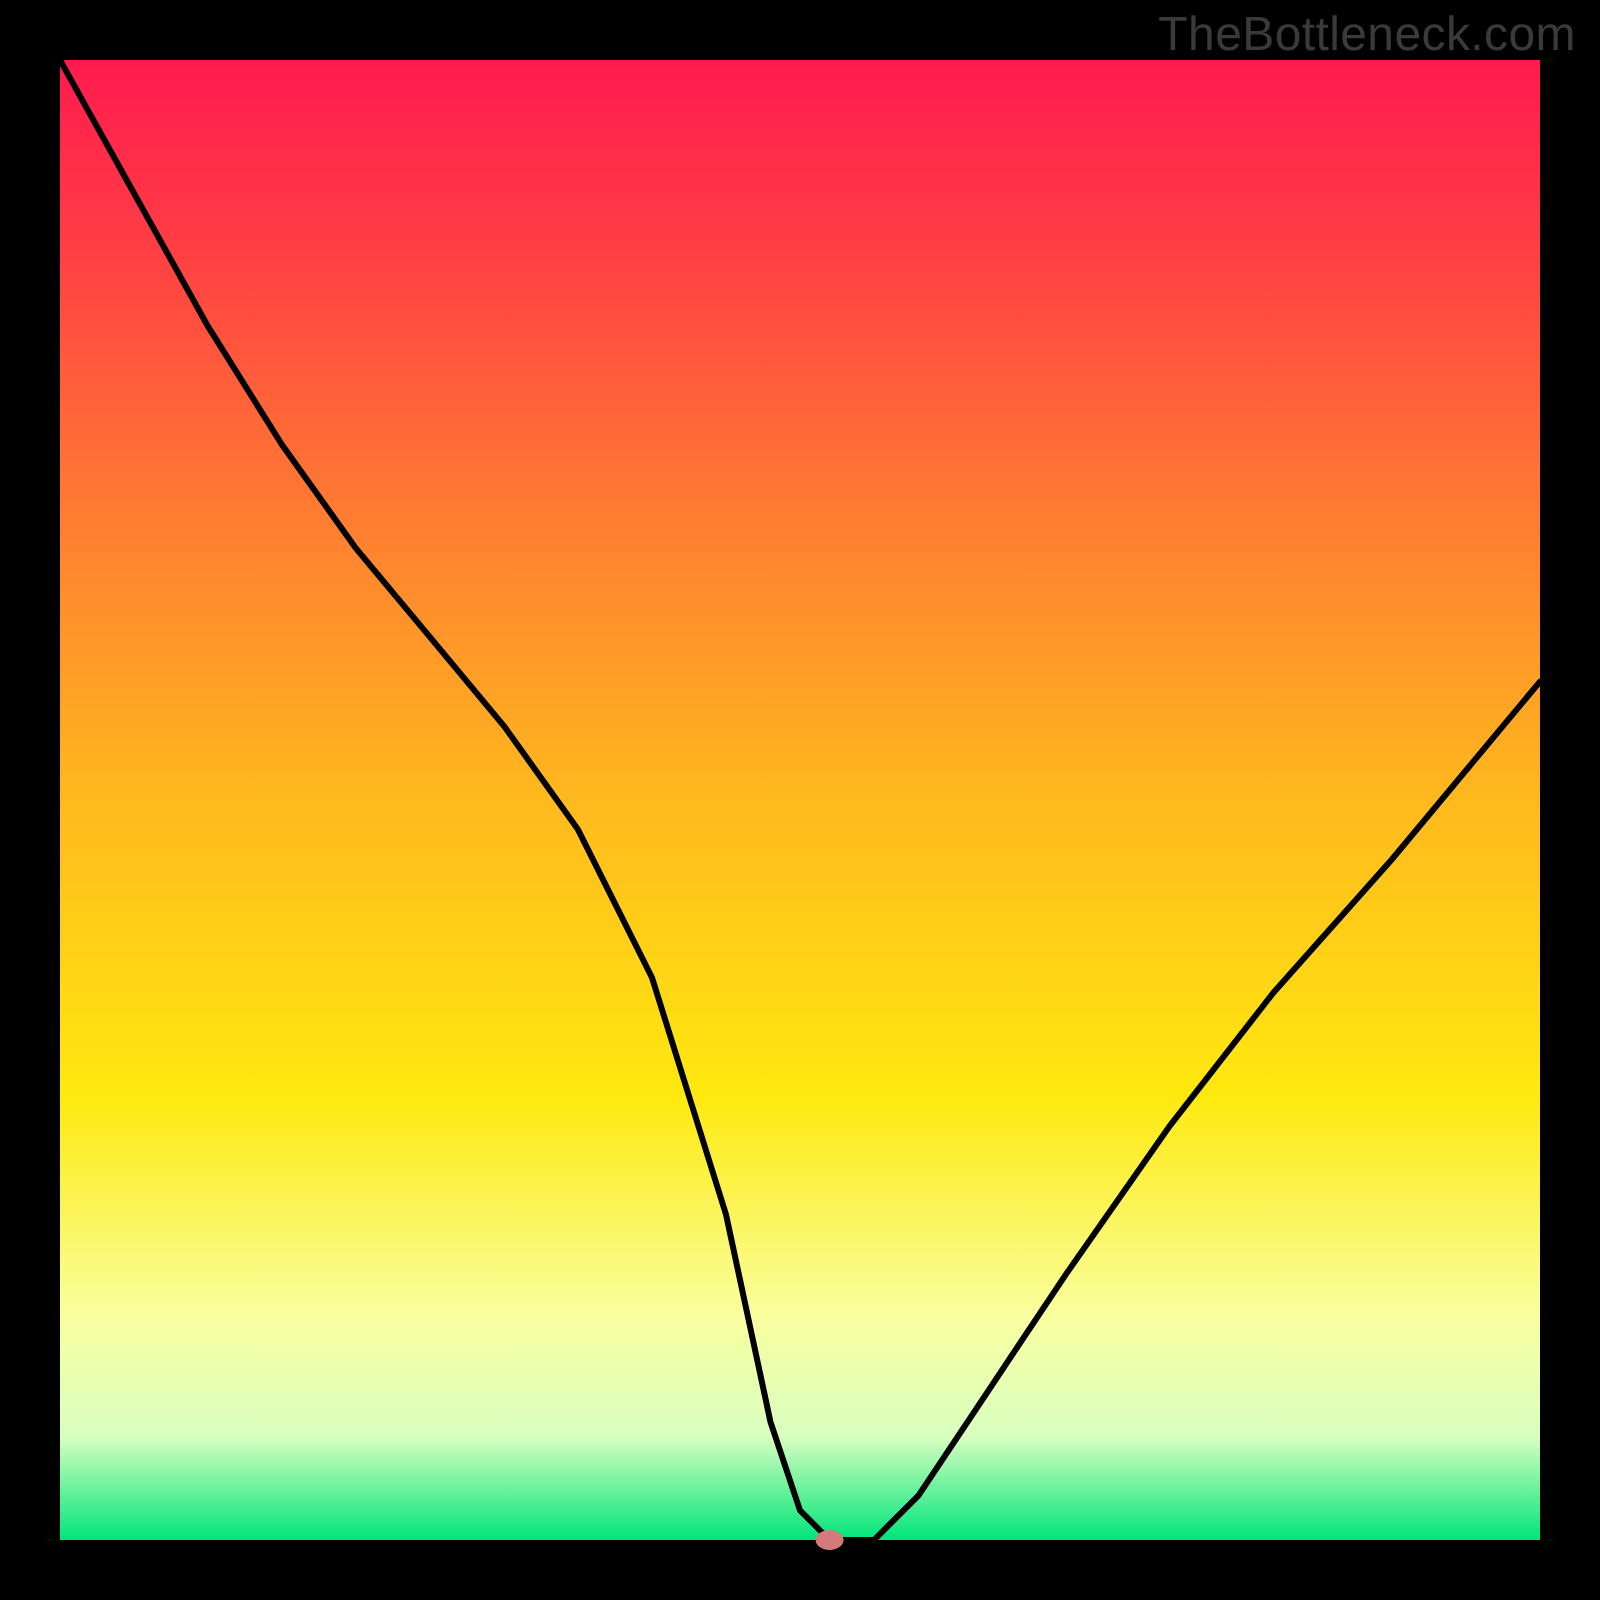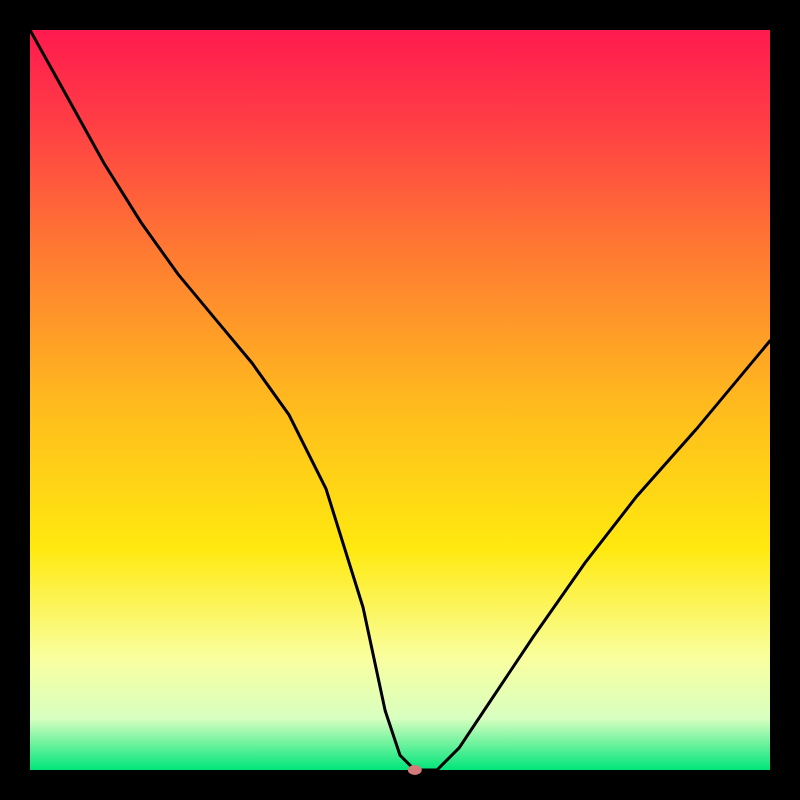--- a/index.html
+++ b/index.html
@@ -27,20 +27,21 @@
     letter-spacing: 0.2px;
   }
   svg {
     display: block;
   }
 </style>
 </head>
 <body>
 
 <div class="chart-container">
+  <div class="watermark">TheBottleneck.com</div>
 
   <svg id="chart-svg" width="800" height="800" viewBox="0 0 800 800">
     <defs>
       <linearGradient id="bg-grad" x1="0" y1="0" x2="0" y2="1">
           <stop offset="0%" stop-color="#ff1a4f"></stop>
           <stop offset="12%" stop-color="#ff3c45"></stop>
           <stop offset="30%" stop-color="#ff7a32"></stop>
           <stop offset="50%" stop-color="#ffb91e"></stop>
           <stop offset="70%" stop-color="#ffe90f"></stop>
           <stop offset="85%" stop-color="#f9ffa0"></stop>

